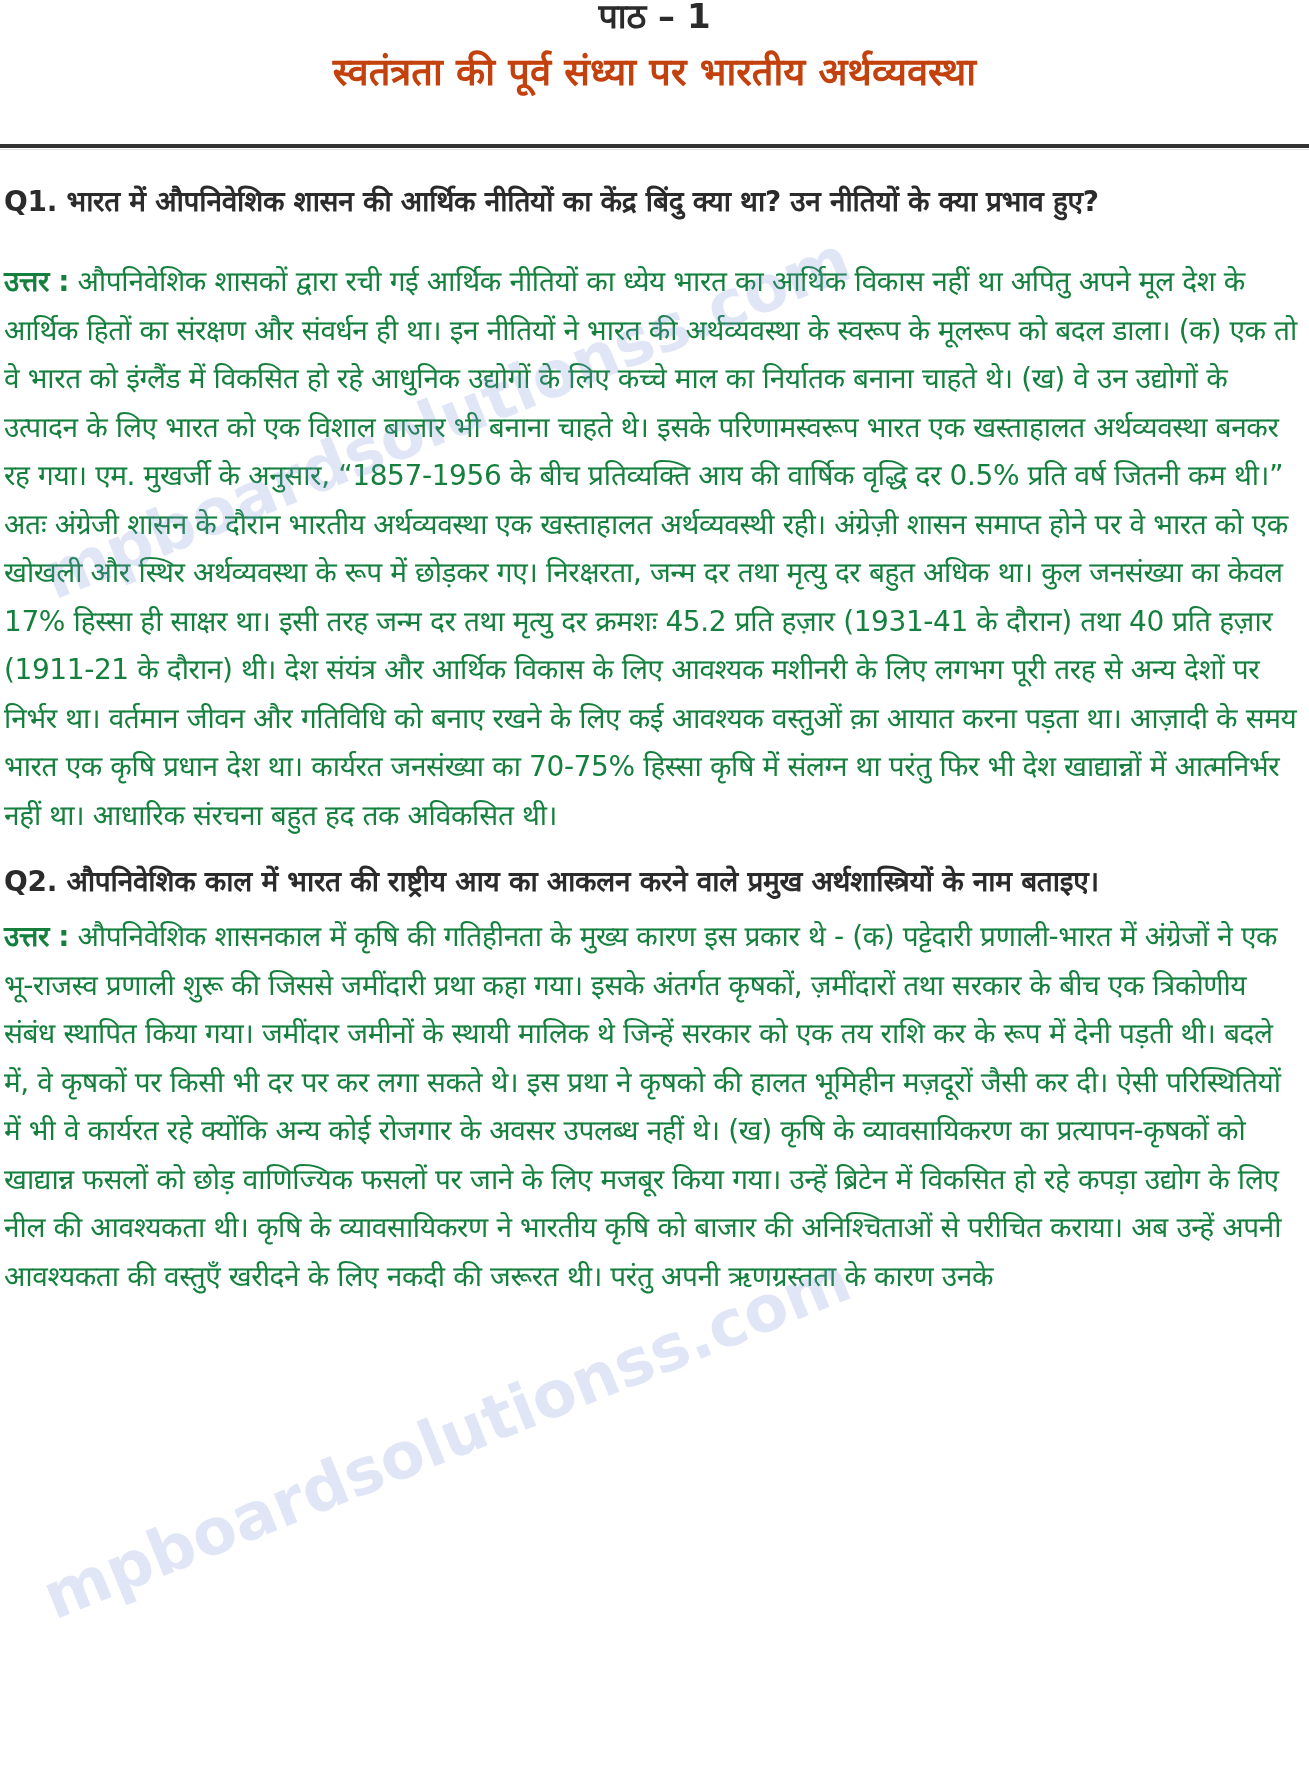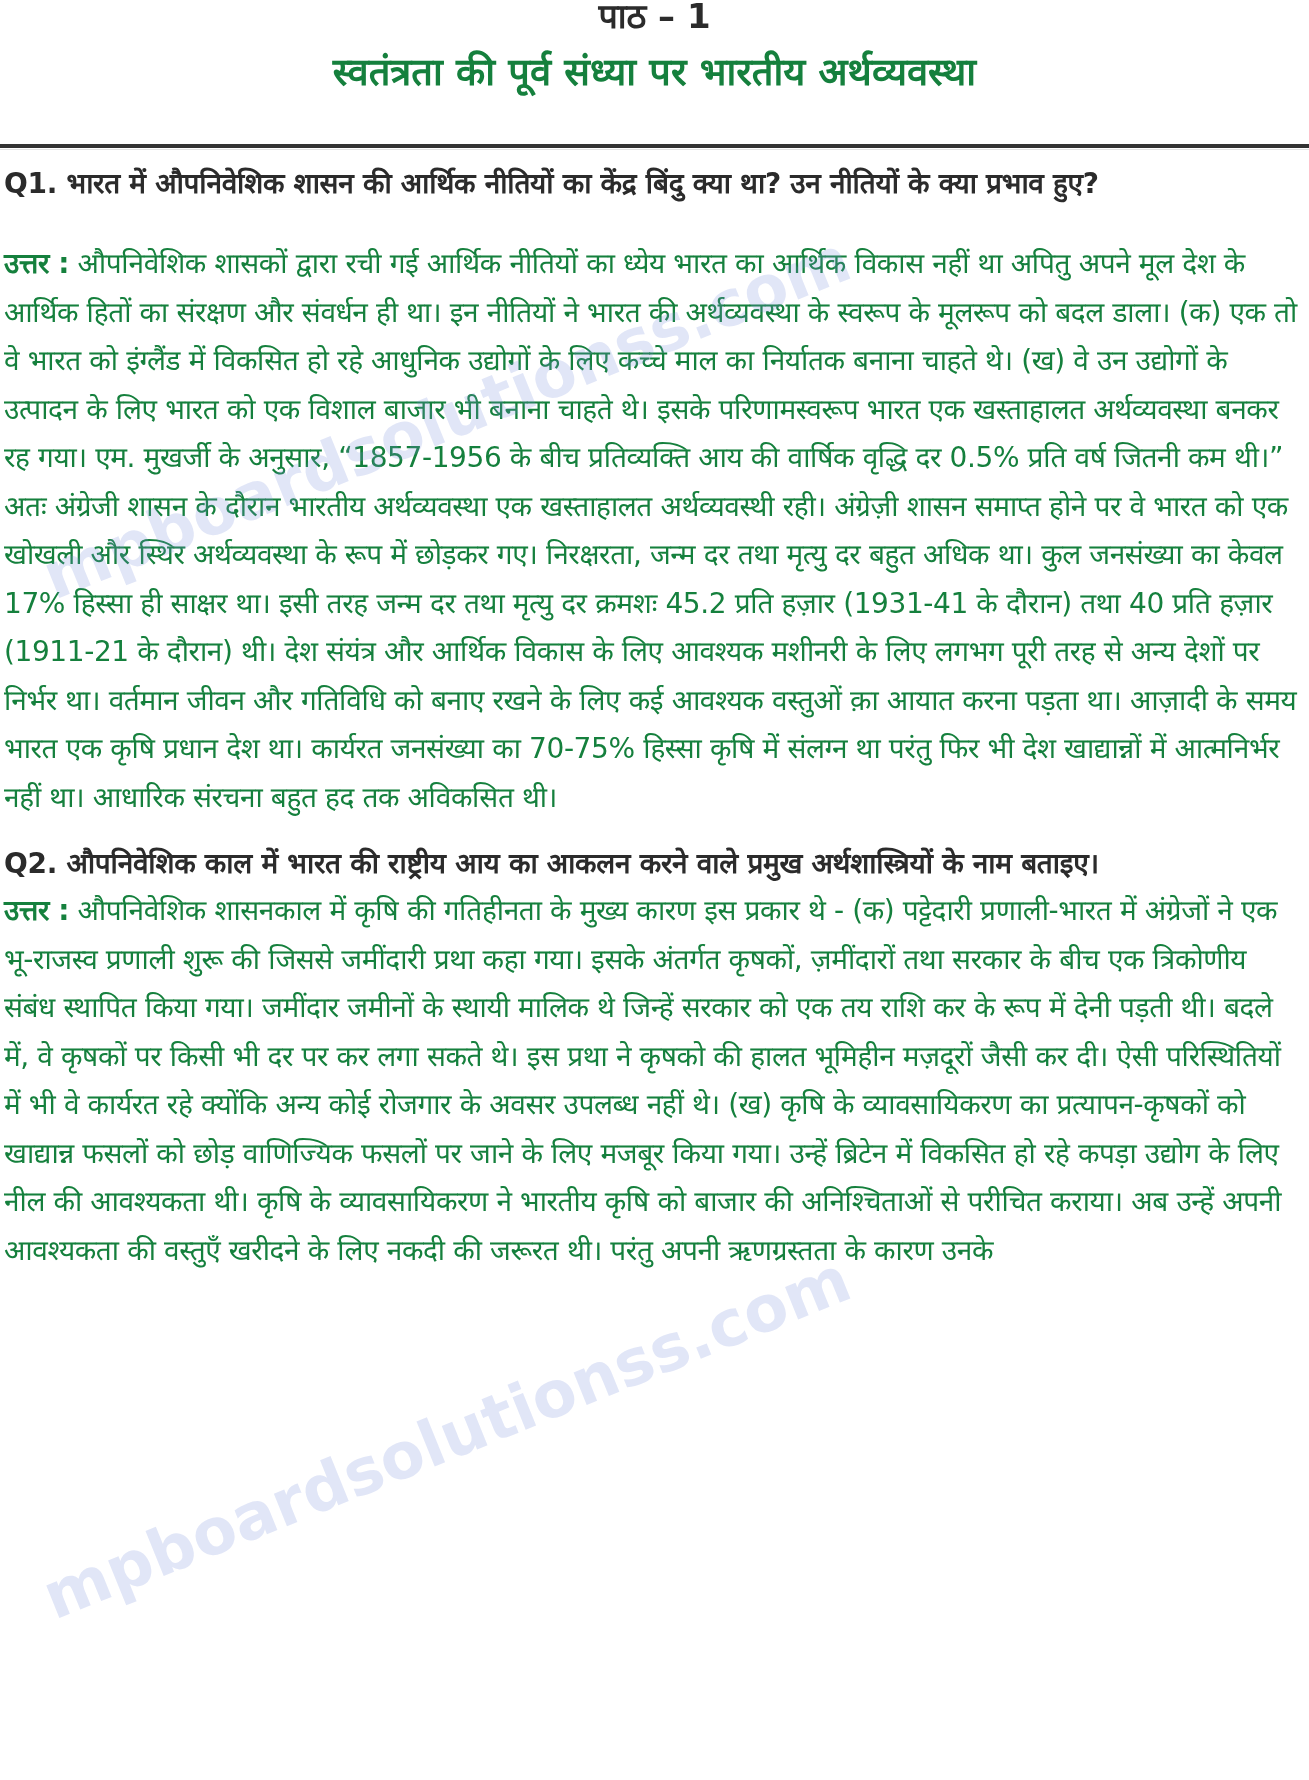--- a/index.html
+++ b/index.html
@@ -5,41 +5,41 @@
     html, body { margin: 0; padding: 0; background: #ffffff; }
     body {
       width: 1309px; height: 1780px; overflow: hidden; position: relative;
       font-family: "DejaVu Sans", "Liberation Sans", sans-serif; color: #222;
     }
     .page-header { text-align: center; padding-top: 0; }
     .lesson-number {
       font-size: 34px; font-weight: bold; line-height: 40px; margin: -4px 0 0 0; color: #2b2b2b;
     }
     .lesson-title {
-      font-size: 38px; font-weight: bold; line-height: 60px; margin: 6px 0 0 0; color: #15803d;
+      font-size: 38px; font-weight: bold; line-height: 60px; margin: 6px 0 0 0; color: #c2410c;
     }
     .header-rule {
       position: absolute; left: 0; top: 144px; width: 1309px; height: 4px; background: #333;
     }
     .header-rule-shadow {
       position: absolute; left: 0; top: 149px; width: 1309px; height: 1px; background: #e4e4e4;
     }
-    .content { position: absolute; left: 4px; top: 160px; width: 1300px; }
+    .content { position: absolute; left: 4px; top: 178px; width: 1300px; }
     .question {
       font-size: 28px; font-weight: bold; line-height: 47px; color: #2b2b2b; margin: 0;
       letter-spacing: -0.3px;
     }
     .answer {
       font-size: 28px; line-height: 48.5px; color: #15803d; margin: 0;
       letter-spacing: -0.4px;
     }
     .answer-label { font-weight: bold; }
     .q1 { margin-bottom: 33px; }
     .a1 { margin-bottom: 18px; }
-    .q2 { margin-bottom: 0; }
+    .q2 { margin-bottom: 8px; }
     .a2 { margin-bottom: 18px; }
     .q3 { margin-bottom: 20px; }
     .watermark {
       position: absolute; font-size: 64px; font-weight: bold; color: rgba(120,140,220,0.22);
       transform: rotate(-22deg); transform-origin: left bottom; white-space: nowrap;
       pointer-events: none; font-family: "DejaVu Sans", sans-serif;
     }
     .wm1 { left: 60px; top: 540px; }
     .wm2 { left: 60px; top: 1560px; }
   </style>

